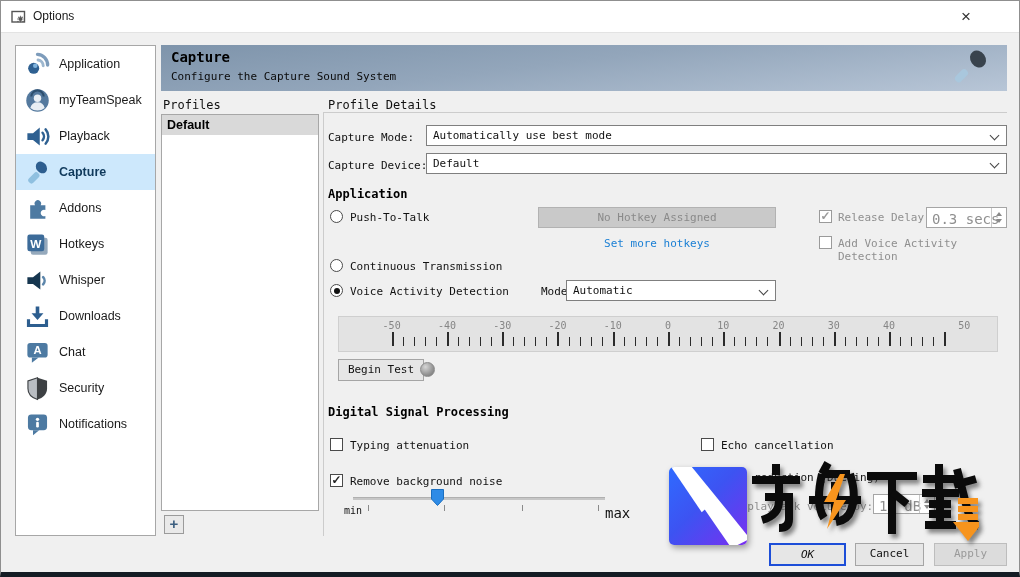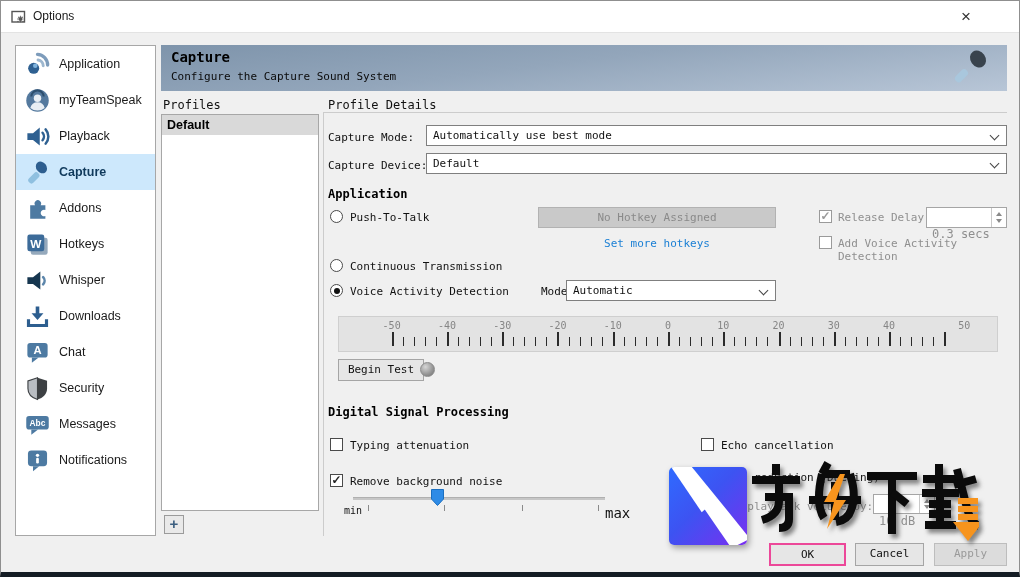--- a/index.html
+++ b/index.html
@@ -46,25 +46,25 @@
   .radio{position:absolute;width:13px;height:13px;border:1px solid #4a4a4a;border-radius:50%;background:#fff;}
   .radio.on::after{content:"";position:absolute;left:2.5px;top:2.5px;width:6px;height:6px;border-radius:50%;background:#111;}
   .cb{position:absolute;width:13px;height:13px;border:1px solid #4a4a4a;background:#fff;}
   .cb.dim{border-color:#9a9a9a;}
   .cb.on::after{content:"✓";position:absolute;left:0.5px;top:-2px;font-size:12px;font-weight:bold;color:#222;}
   .cb.on.dim::after{color:#9a9a9a;}
   .btn-grey{position:absolute;background:#c9c9c9;border:1px solid #b2b2b2;text-align:center;
     font-family:"DejaVu Sans Mono",monospace;font-size:11px;color:#8a8a8a;line-height:19px;}
   .btn{position:absolute;background:#e6e6e6;border:1px solid #a5a5a5;text-align:center;
     font-family:"DejaVu Sans Mono",monospace;font-size:11px;color:#111;line-height:20px;}
-  .btn.default{border:2px solid #ec4899;line-height:19px;}
+  .btn.default{border:2px solid #1d4ed8;line-height:19px;font-style:italic;}
   .btn.disabled{color:#9a9a9a;background:#dcdcdc;border-color:#bdbdbd;}
   .link{font-family:"DejaVu Sans Mono",monospace;font-size:11px;color:#1a7fd4;}
   .spinner{position:absolute;height:21px;background:#fff;border:1px solid #a5a5a5;}
-  .spinner .sval{position:absolute;left:5px;top:19px;font-family:"DejaVu Sans Mono",monospace;font-size:12px;color:#8f8f8f;white-space:nowrap;}
+  .spinner .sval{position:absolute;left:5px;top:3px;font-family:"DejaVu Sans Mono",monospace;font-size:14px;color:#8f8f8f;white-space:nowrap;}
   .spin-btns{position:absolute;right:0;top:0;width:15px;height:100%;border-left:1px solid #c9c9c9;}
   .spin-up{position:absolute;left:4px;top:4px;width:0;height:0;border-left:3.5px solid transparent;border-right:3.5px solid transparent;border-bottom:4.5px solid #8a8a8a;}
   .spin-dn{position:absolute;left:4px;bottom:4px;width:0;height:0;border-left:3.5px solid transparent;border-right:3.5px solid transparent;border-top:4.5px solid #8a8a8a;}
   
   .meter{position:absolute;left:337px;top:315px;width:660px;height:36px;background:#e3e3e3;border:1px solid #cfcfcf;}
   .meter .mlabel{position:absolute;top:3px;transform:translateX(-50%);font-family:"DejaVu Sans Mono",monospace;font-size:10px;color:#858585;}
   .meter .tick{position:absolute;bottom:5px;width:1px;background:#2b2b2b;}
   .meter .tick.major{width:2px;}
   .led{position:absolute;left:419px;top:361px;width:15px;height:15px;border-radius:50%;
     background:radial-gradient(circle at 35% 30%,#d6d6d6,#9a9a9a 55%,#6e6e6e);border:1px solid #8a8a8a;}
@@ -195,30 +195,20 @@
         <span class="side-label">Chat</span>
       </div>
       <div class="side-item">
         <span class="side-icon">
           <svg viewBox="0 0 24 24" width="27" height="27">
             <path d="M12 2.5 20.5 5.2v6.8c0 5-3.6 8.3-8.5 9.8z" fill="#3d4043"></path>
             <path d="M12 2.5 3.5 5.2v6.8c0 5 3.6 8.3 8.5 9.8z" fill="#b9bdc2" stroke="#3d4043" stroke-width="1"></path>
           </svg>
         </span>
         <span class="side-label">Security</span>
-      </div>
-      <div class="side-item">
-        <span class="side-icon">
-          <svg viewBox="0 0 24 24" width="27" height="27">
-            <rect x="2" y="4.5" width="20" height="12" rx="2.5" fill="#4d7aa2"></rect>
-            <path d="M6.5 16.5v4.5l6-4.5z" fill="#4d7aa2"></path>
-            <text x="12" y="13.5" font-size="7.5" font-weight="bold" fill="#fff" text-anchor="middle" font-family="Liberation Sans,sans-serif">Abc</text>
-          </svg>
-        </span>
-        <span class="side-label">Messages</span>
       </div>
       <div class="side-item">
         <span class="side-icon">
           <svg viewBox="0 0 24 24" width="27" height="27">
             <rect x="3.5" y="3" width="17" height="14" rx="3" fill="#4d7aa2"></rect>
             <path d="M8 17v4.5L13.5 17z" fill="#4d7aa2"></path>
             <circle cx="12" cy="7.4" r="1.5" fill="#fff"></circle>
             <rect x="10.8" y="9.6" width="2.4" height="5" rx="1.1" fill="#fff"></rect>
           </svg>
         </span>

